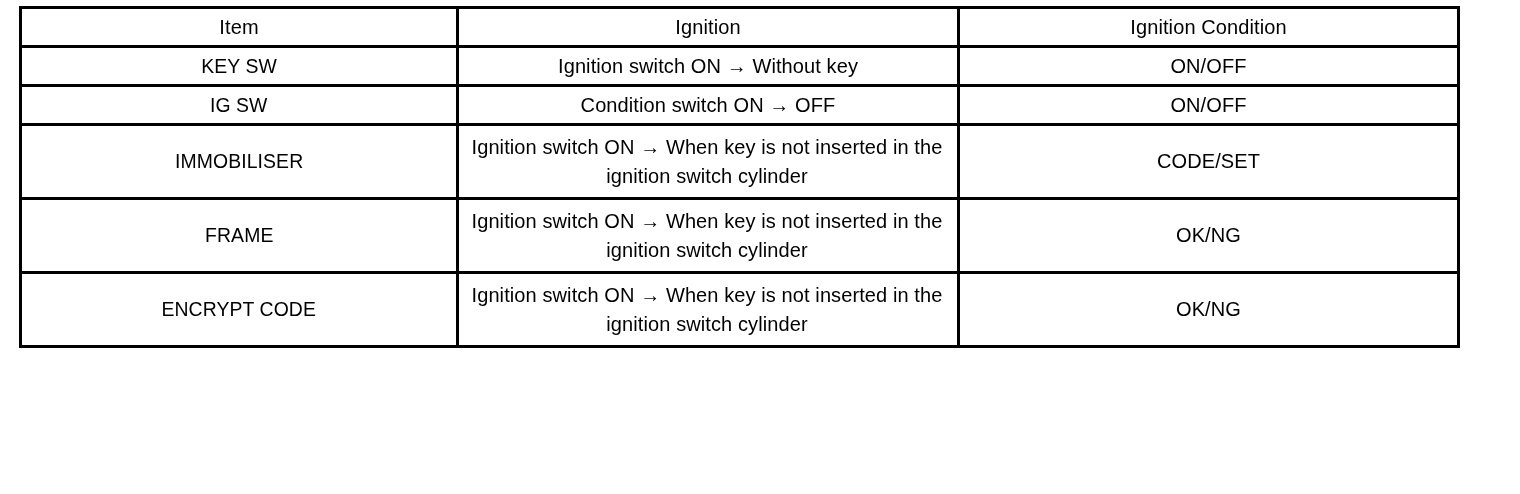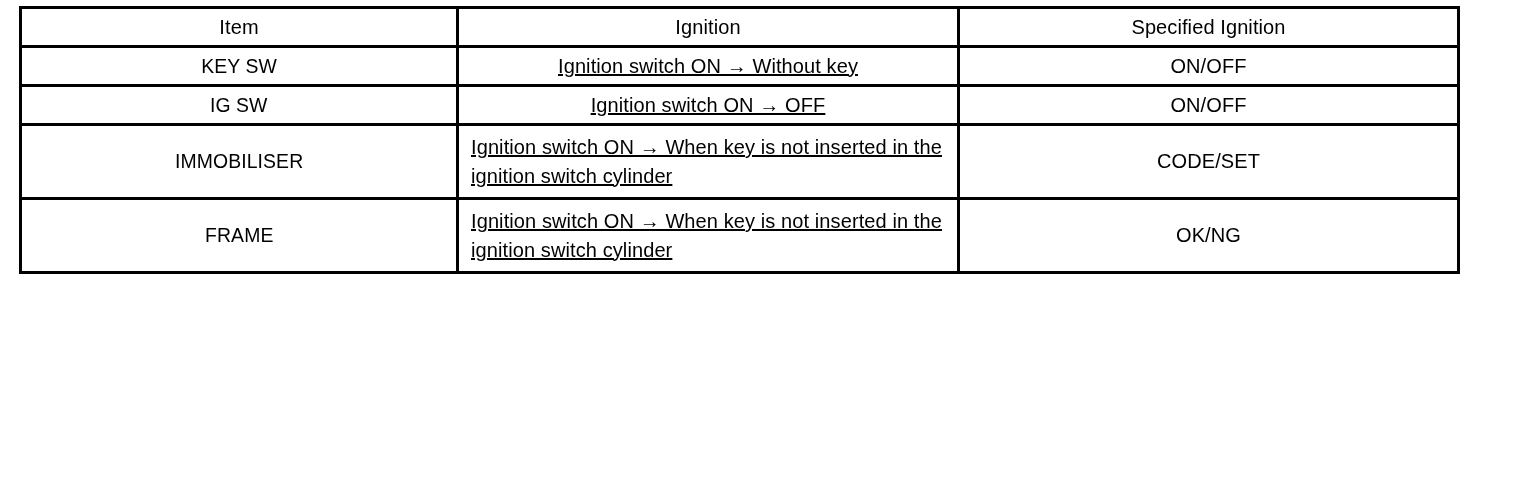--- a/index.html
+++ b/index.html
@@ -55,32 +55,31 @@
     display: flex;
     align-items: center;
     box-sizing: border-box;
     height: 100%;
     padding: 0 10px;
     font-size: 20px;
     line-height: 1.42;
     letter-spacing: 0.1px;
   }
   .cell-inner.center { justify-content: center; text-align: center; }
-  .cell-inner.left   { justify-content: flex-start; text-align: left; padding-left: 12px; }
+  .cell-inner.left   { justify-content: flex-start; text-align: center; padding-left: 12px; }
   tr.short-row td { height: 36px; }
   tr.tall-row  td { height: 71px; }
 
   tr.head-row .cell-inner,
   tr.short-row .cell-inner { height: 36px; }
   tr.tall-row .cell-inner  { height: 71px; }
 
   .cond-text {
     display: block;
     max-width: 472px;
-    text-decoration: underline;
   }
 
   
   .item-label {
     display: inline-block;
     transform: scaleX(0.97);
     transform-origin: center;
   }
 </style>
 </head>
@@ -97,21 +96,21 @@
 
     <thead>
       <tr class="head-row">
         <th>
           <div class="cell-inner center">Item</div>
         </th>
         <th>
           <div class="cell-inner center">Ignition</div>
         </th>
         <th>
-          <div class="cell-inner center">Specified Ignition</div>
+          <div class="cell-inner center">Ignition Condition</div>
         </th>
       </tr>
     </thead>
 
     <tbody>
 
       <tr class="short-row">
         <td>
           <div class="cell-inner center">
             <span class="item-label">KEY SW</span>
@@ -128,21 +127,21 @@
       </tr>
 
       <tr class="short-row">
         <td>
           <div class="cell-inner center">
             <span class="item-label">IG SW</span>
           </div>
         </td>
         <td>
           <div class="cell-inner center">
-            <span class="cond-text">Ignition switch ON → OFF</span>
+            <span class="cond-text">Condition switch ON → OFF</span>
           </div>
         </td>
         <td>
           <div class="cell-inner center">ON/OFF</div>
         </td>
       </tr>
 
       <tr class="tall-row">
         <td>
           <div class="cell-inner center">
@@ -170,17 +169,32 @@
           <div class="cell-inner left">
             <span class="cond-text">Ignition switch ON → When key is not inserted in the ignition switch cylinder</span>
           </div>
         </td>
         <td>
           <div class="cell-inner center">OK/NG</div>
         </td>
       </tr>
 
 
+      <tr class="tall-row">
+        <td>
+          <div class="cell-inner center">
+            <span class="item-label">ENCRYPT CODE</span>
+          </div>
+        </td>
+        <td>
+          <div class="cell-inner left">
+            <span class="cond-text">Ignition switch ON → When key is not inserted in the ignition switch cylinder</span>
+          </div>
+        </td>
+        <td>
+          <div class="cell-inner center">OK/NG</div>
+        </td>
+      </tr>
 
     </tbody>
   </table>
 
 </div>
 
 </body></html>

